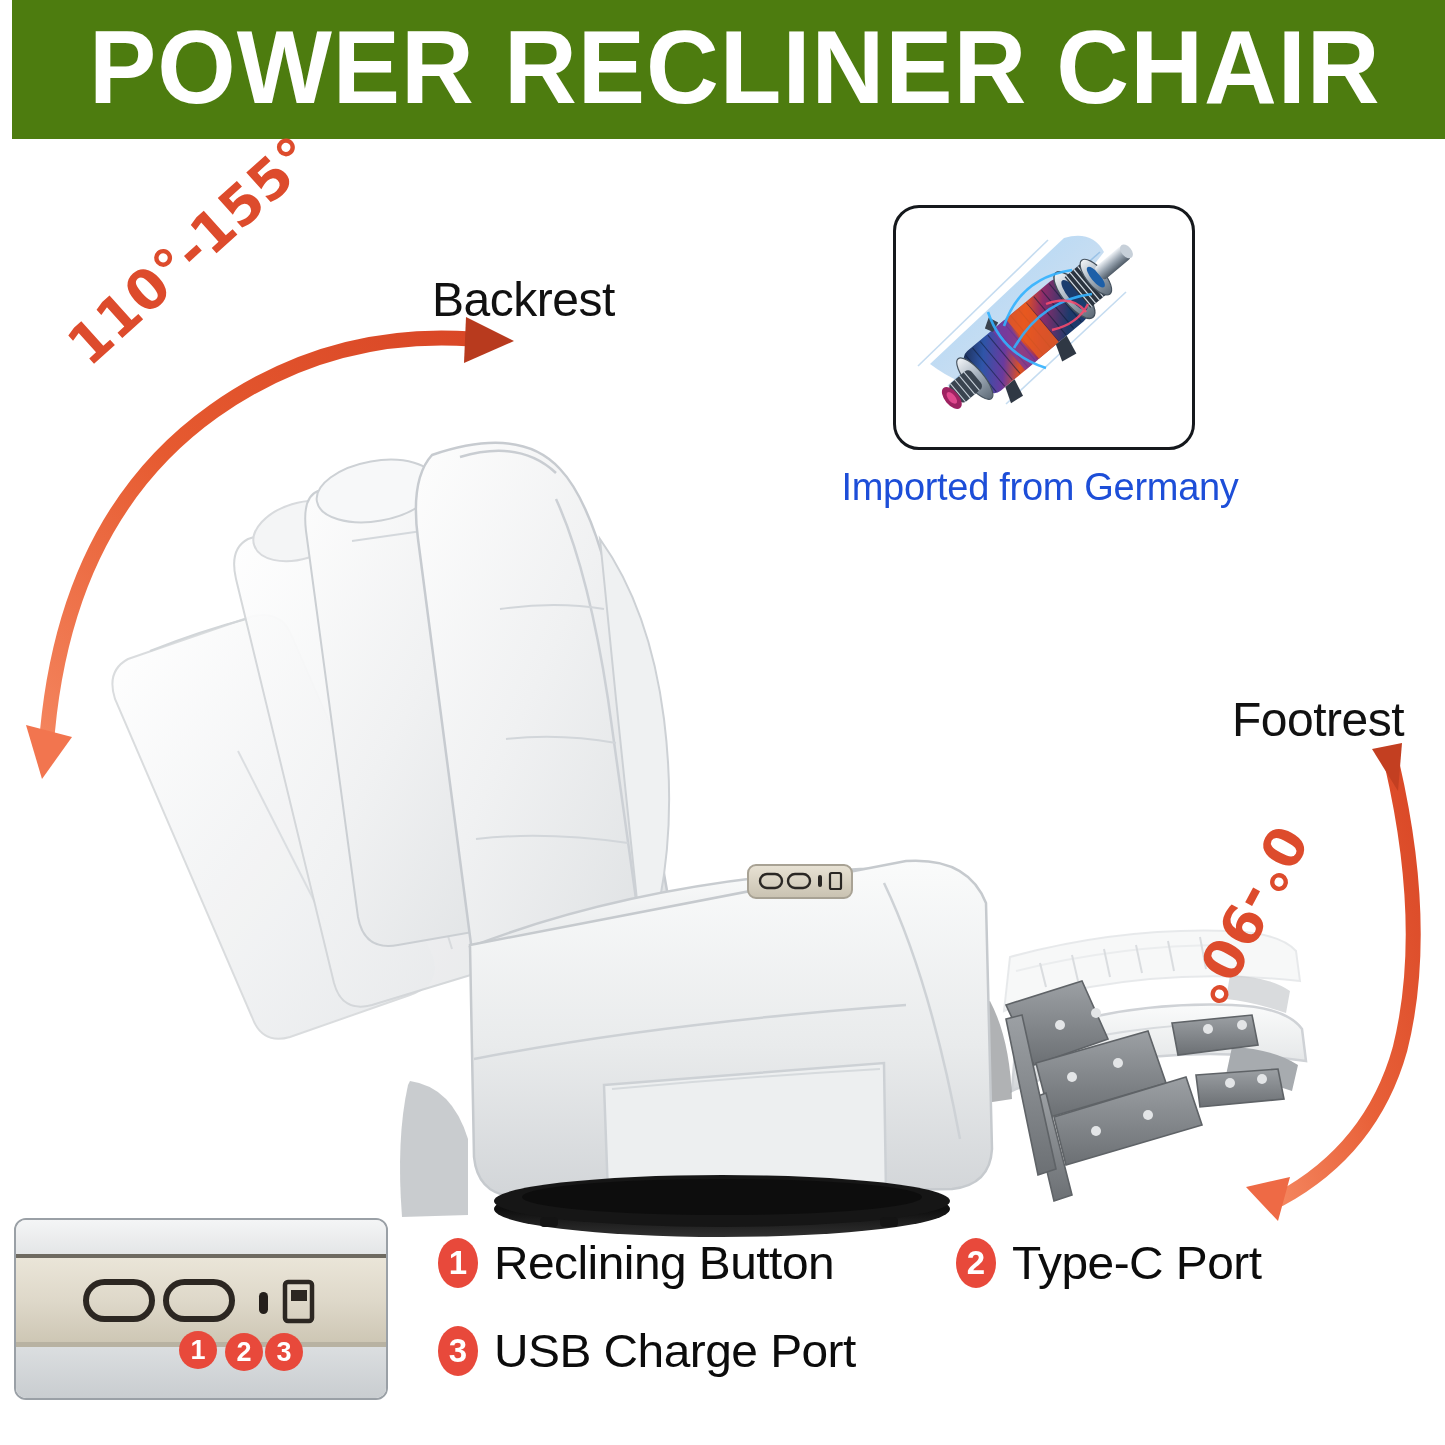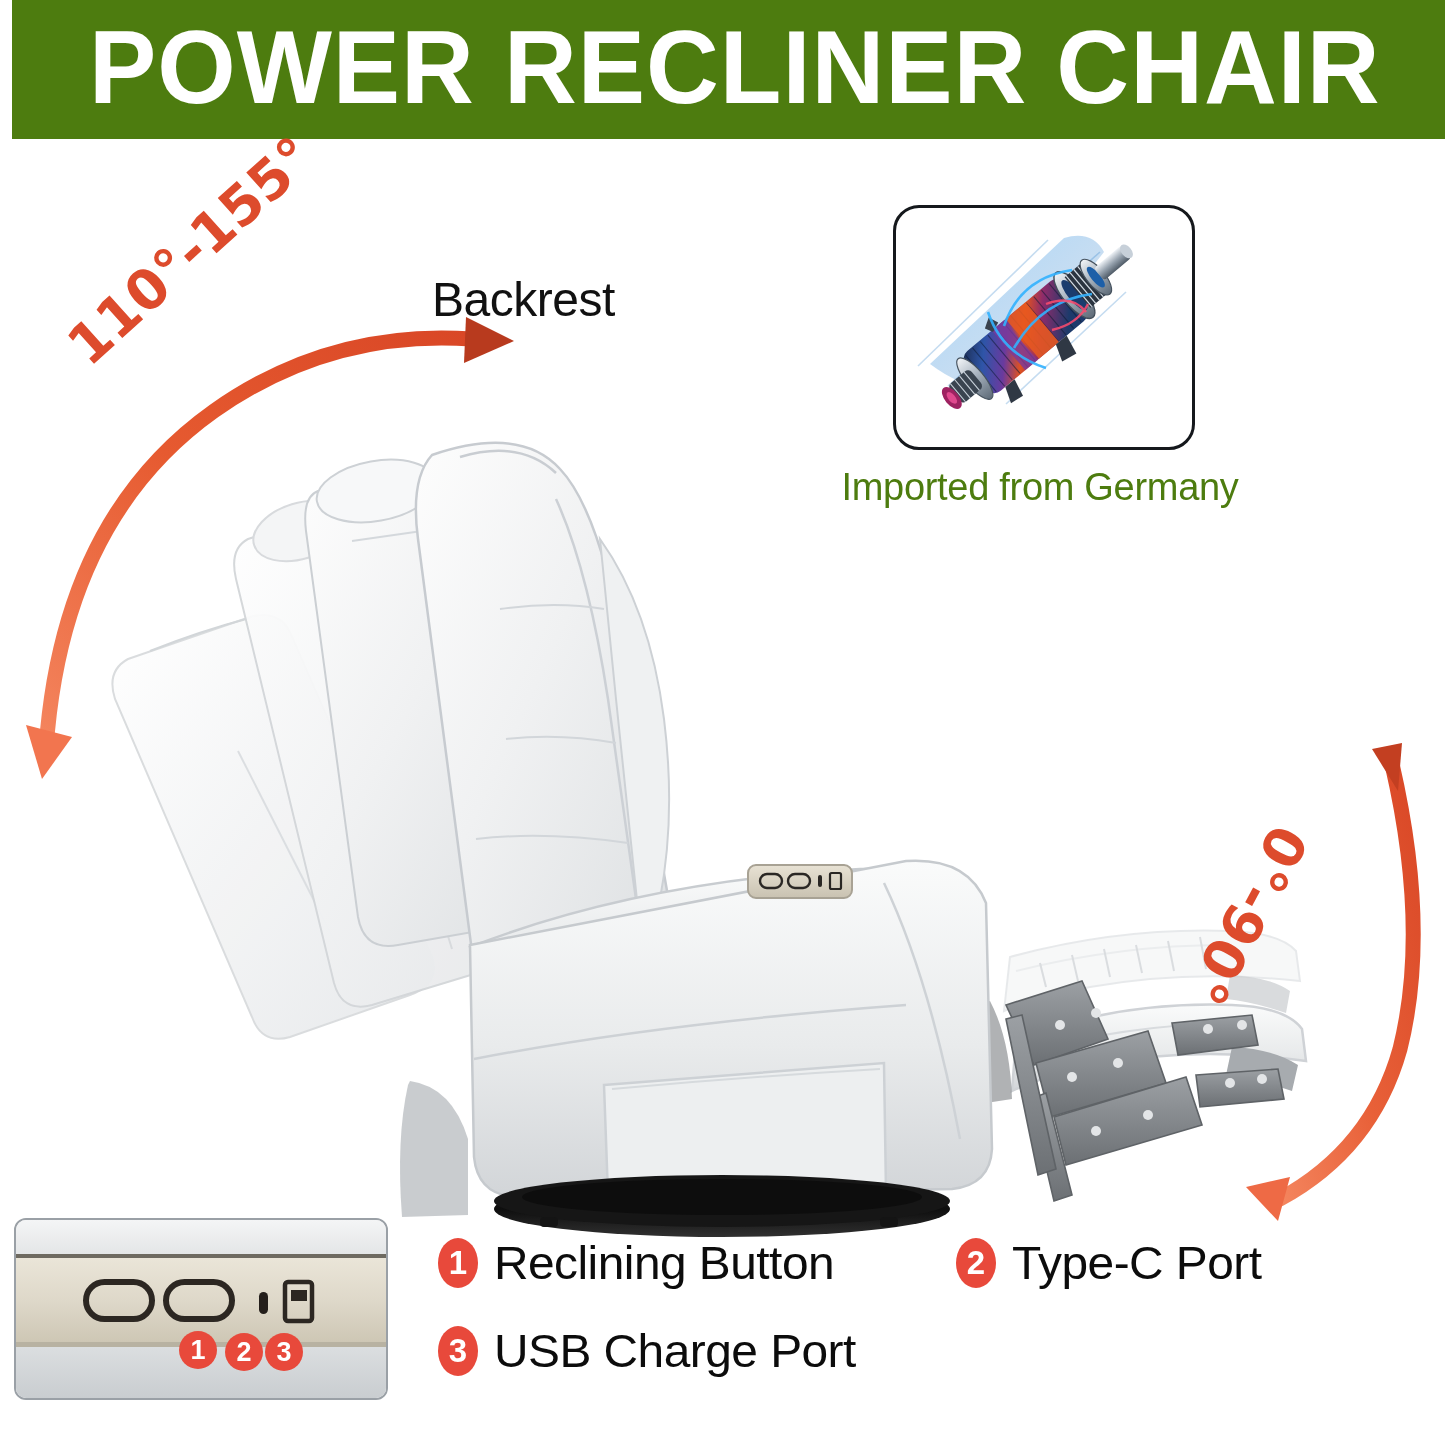--- a/index.html
+++ b/index.html
@@ -43,21 +43,21 @@
   .angle-foot{left:1320px;top:845px;font-size:55px;transform:rotate(118deg);transform-origin:left top;}
 
   
   .motor-box{
     position:absolute;left:893px;top:205px;width:296px;height:239px;
     border:3px solid #15181c;border-radius:26px;background:#fff;overflow:hidden;
   }
   .motor-art{position:absolute;inset:0;}
   .motor-caption{
     position:absolute;left:760px;top:466px;width:560px;
-    text-align:center;color:#4d7c0f;font-size:38px;line-height:1.14;
+    text-align:center;color:#1d4ed8;font-size:38px;line-height:1.14;
     letter-spacing:-0.3px;
   }
 
   
   .panel-inset{
     position:absolute;left:14px;top:1218px;width:370px;height:178px;
     border:2px solid #9aa0a6;border-radius:12px;overflow:hidden;background:#e9e9e7;
   }
   .legend-wrap{position:absolute;left:438px;top:1236px;width:960px;height:170px;}
   .legend-item{position:absolute;display:flex;align-items:center;white-space:nowrap;}
@@ -251,20 +251,21 @@
     <g>
       <path d="M1392 625 Q1430 790 1400 910 Q1372 1010 1280 1060" fill="none" stroke="url(#arcFoot)" stroke-width="15" stroke-linecap="round"></path>
       <path d="M1372 610 L1402 604 L1398 652 Z" fill="#C33F21"></path>
       <path d="M1246 1048 L1290 1038 L1278 1082 Z" fill="#EE6A45"></path>
     </g>
   </svg>
 
   <div class="lbl backrest-label">Backrest</div>
   <div class="angle-text angle-back">110°-155°</div>
 
+  <div class="lbl footrest-label">Footrest</div>
   <div class="angle-text angle-foot">0°-90°</div>
 
   <div class="motor-box">
     <svg class="motor-art" viewBox="0 0 296 239">
       <defs>
         <linearGradient id="mBody" x1="0" y1="0" x2="1" y2="0.4">
           <stop offset="0" stop-color="#1B2A4A"></stop>
           <stop offset="0.22" stop-color="#2E55A8"></stop>
           <stop offset="0.42" stop-color="#6A3A9E"></stop>
           <stop offset="0.58" stop-color="#E0521F"></stop>

